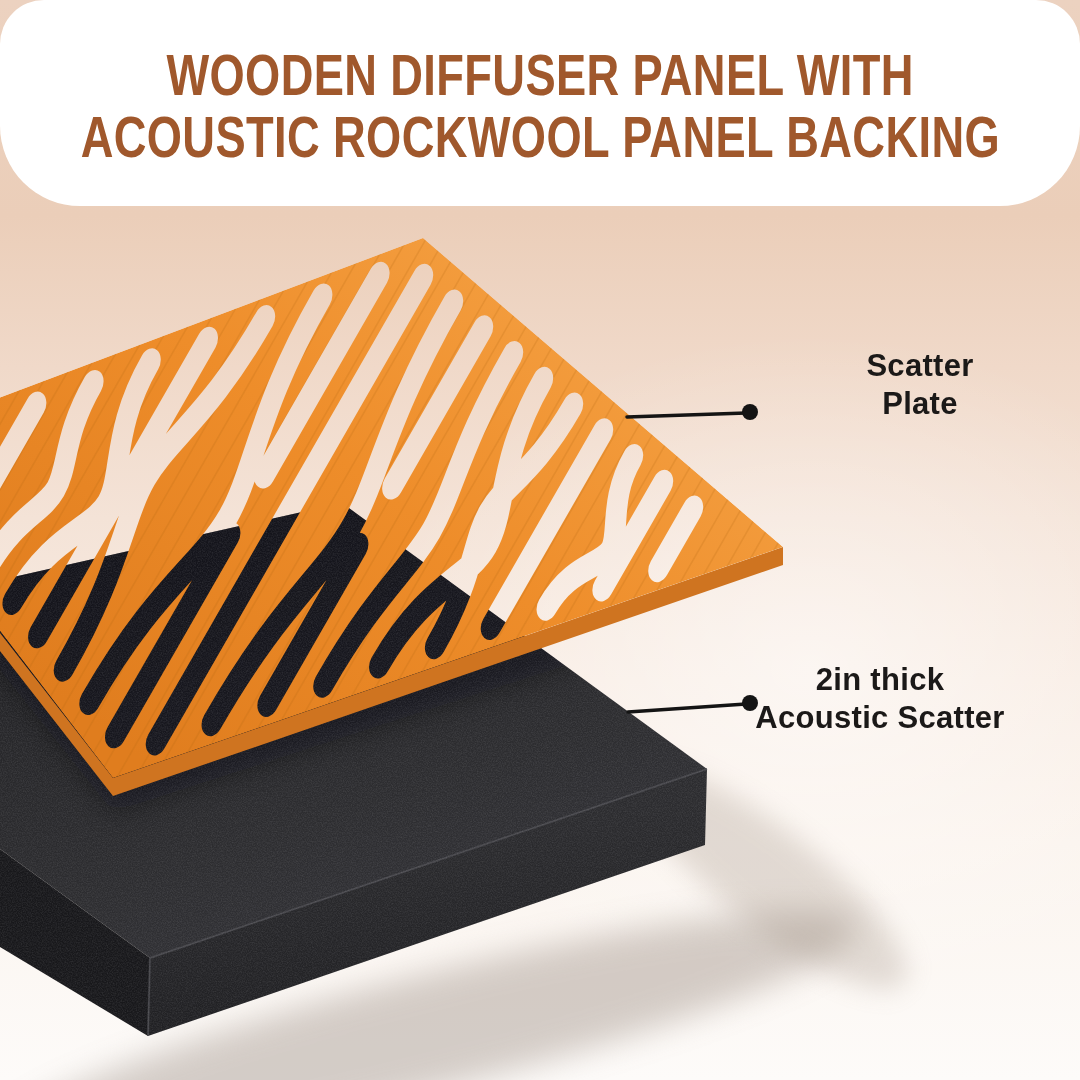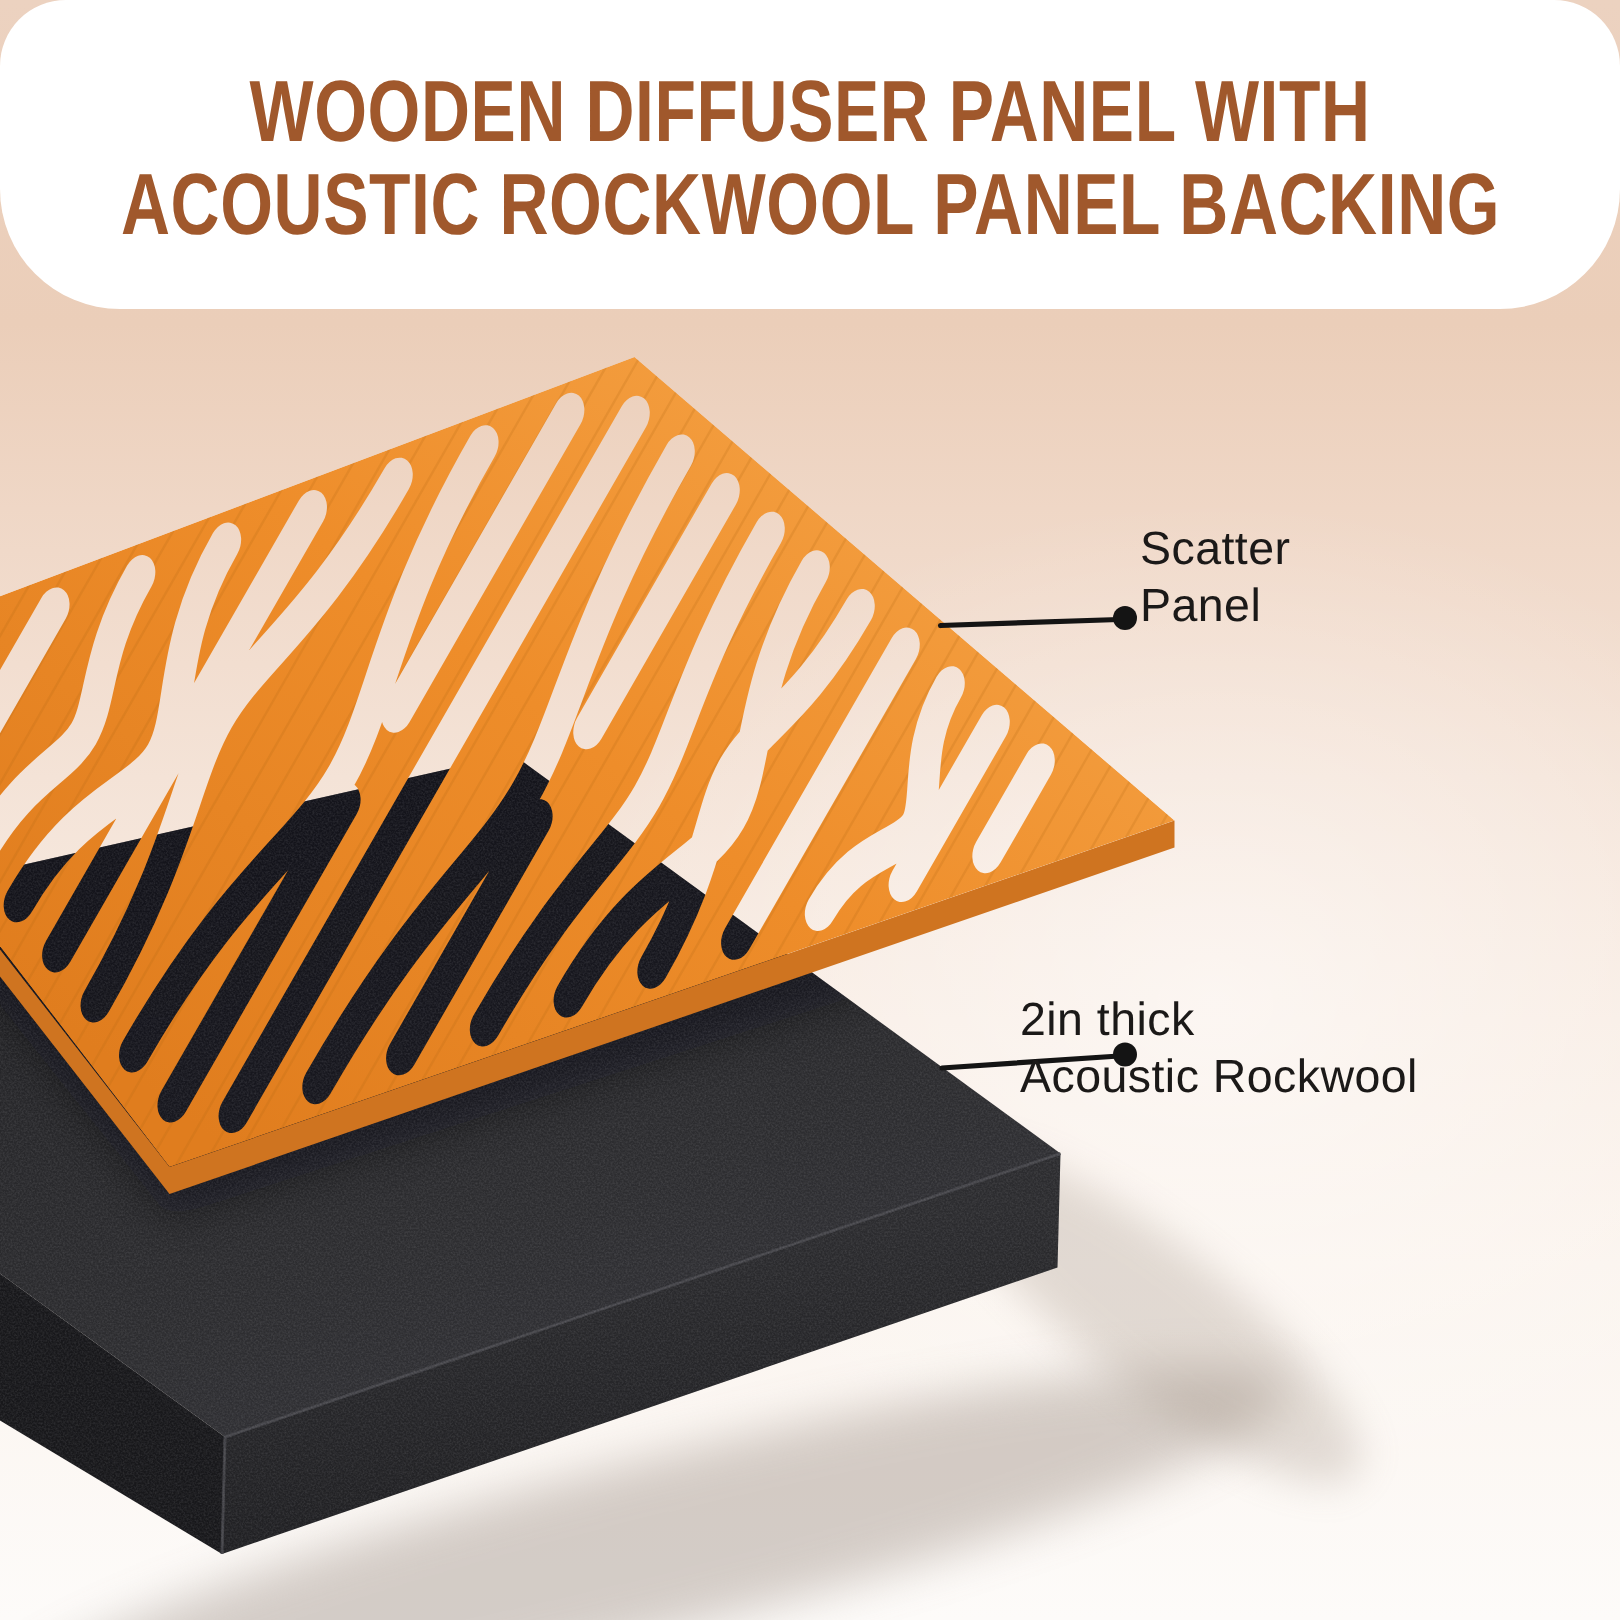--- a/index.html
+++ b/index.html
@@ -17,22 +17,22 @@
     display:flex;flex-direction:column;justify-content:center;align-items:center;
     padding-top:6px;box-sizing:border-box;
   }
   .title-line{
     font-weight:700;font-size:58px;line-height:62px;color:var(--title-color,#A0582C);
     white-space:nowrap;transform:scaleX(.78);transform-origin:50% 50%;
     letter-spacing:.5px;
   }
   .scene{position:absolute;left:0;top:0;}
   .callout{
-    position:absolute;color:var(--label-color,#1b1918);
-    font-size:31px;line-height:38px;font-weight:400;letter-spacing:.3px;
+    position:absolute;text-align:center;color:var(--label-color,#1b1918);
+    font-size:31px;line-height:38px;font-weight:700;letter-spacing:.3px;margin-left:20px;
   }
   .callout-scatter{left:760px;top:347px;width:280px;}
   .callout-rockwool{left:680px;top:661px;width:360px;}
 </style>
 </head>
 <body>
 
 <div class="stage">
 
   <svg class="scene" width="1080" height="1080" viewBox="0 0 1080 1080">
@@ -109,19 +109,19 @@
     </g>
   </svg>
 
   <div class="banner">
     <div class="title-line">WOODEN DIFFUSER PANEL WITH</div>
     <div class="title-line">ACOUSTIC ROCKWOOL PANEL BACKING</div>
   </div>
 
   <div class="callout callout-scatter">
     <div>Scatter</div>
-    <div>Panel</div>
+    <div>Plate</div>
   </div>
   <div class="callout callout-rockwool">
     <div>2in thick</div>
-    <div>Acoustic Rockwool</div>
+    <div>Acoustic Scatter</div>
   </div>
 </div>
 
 </body></html>

